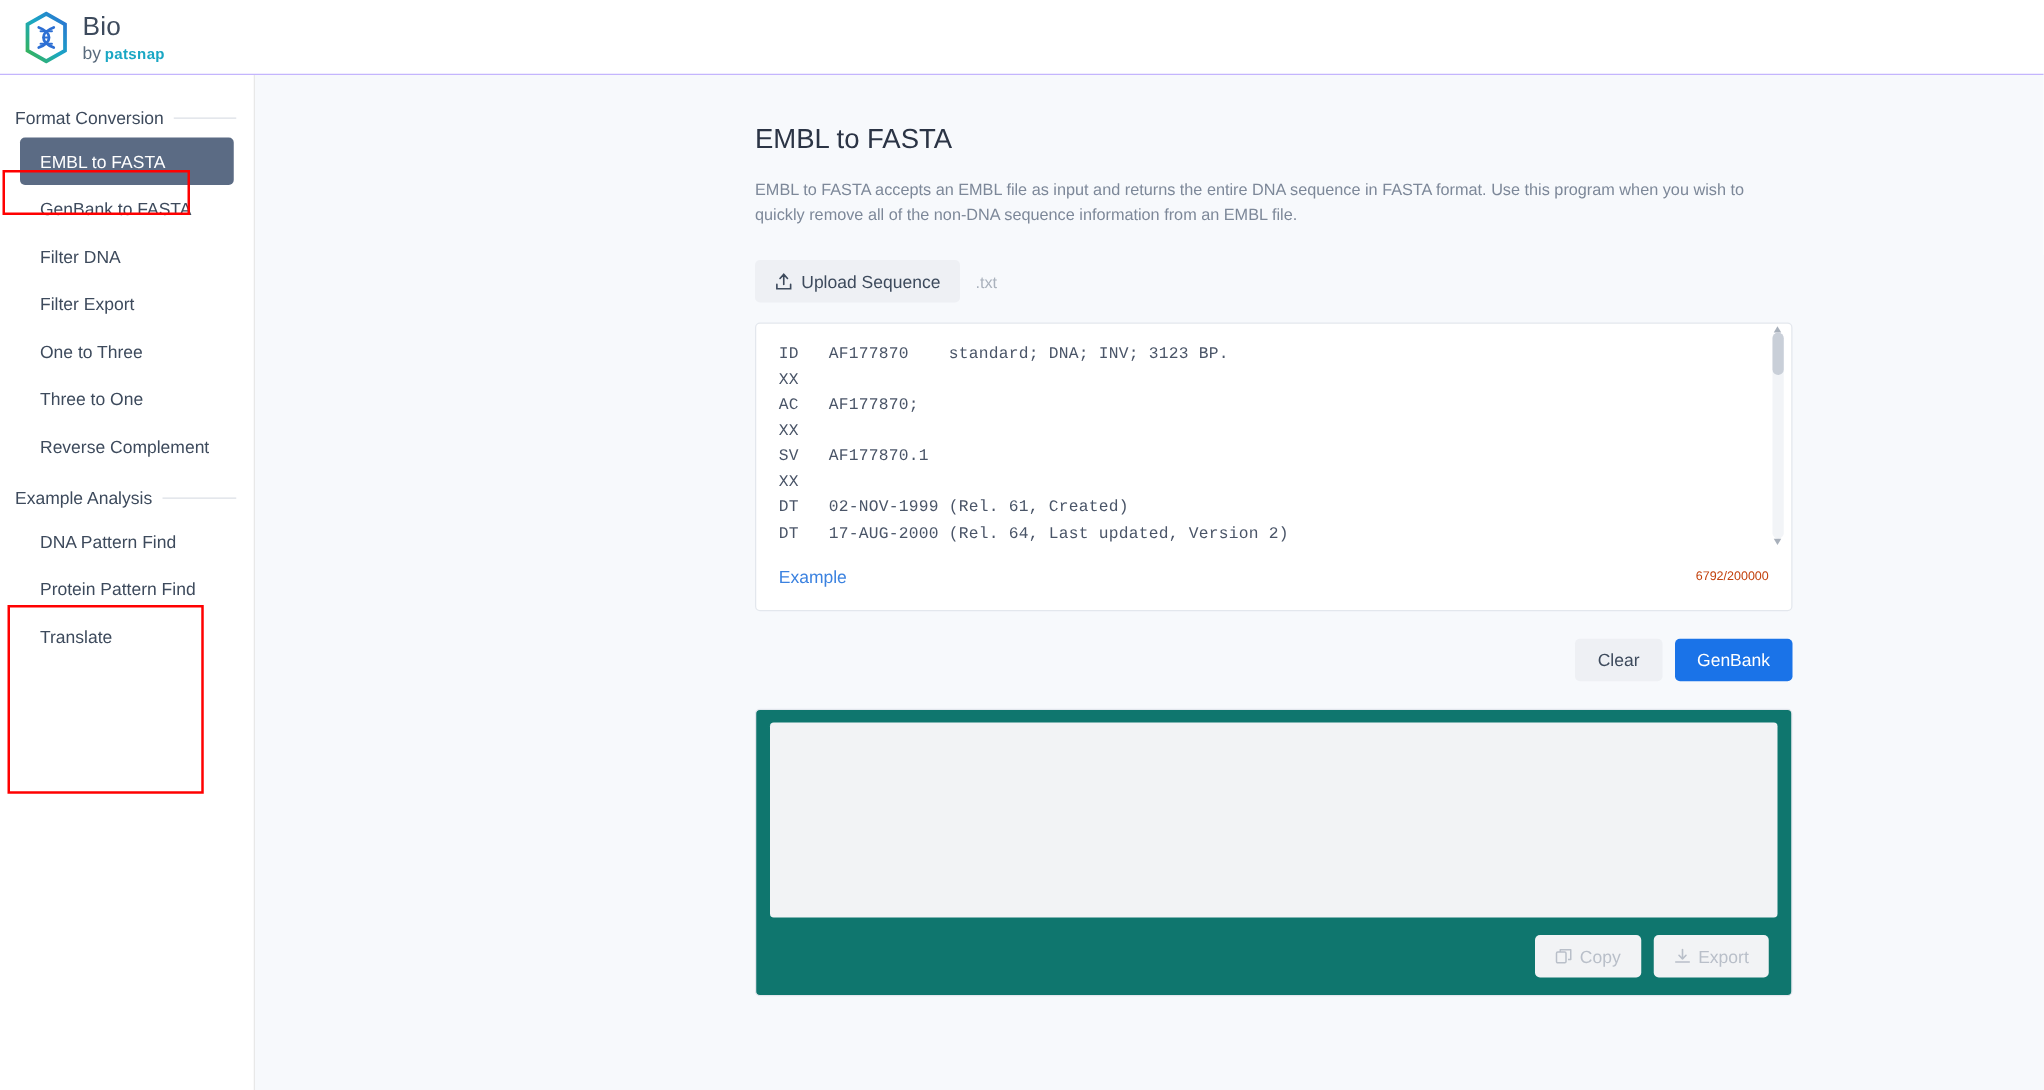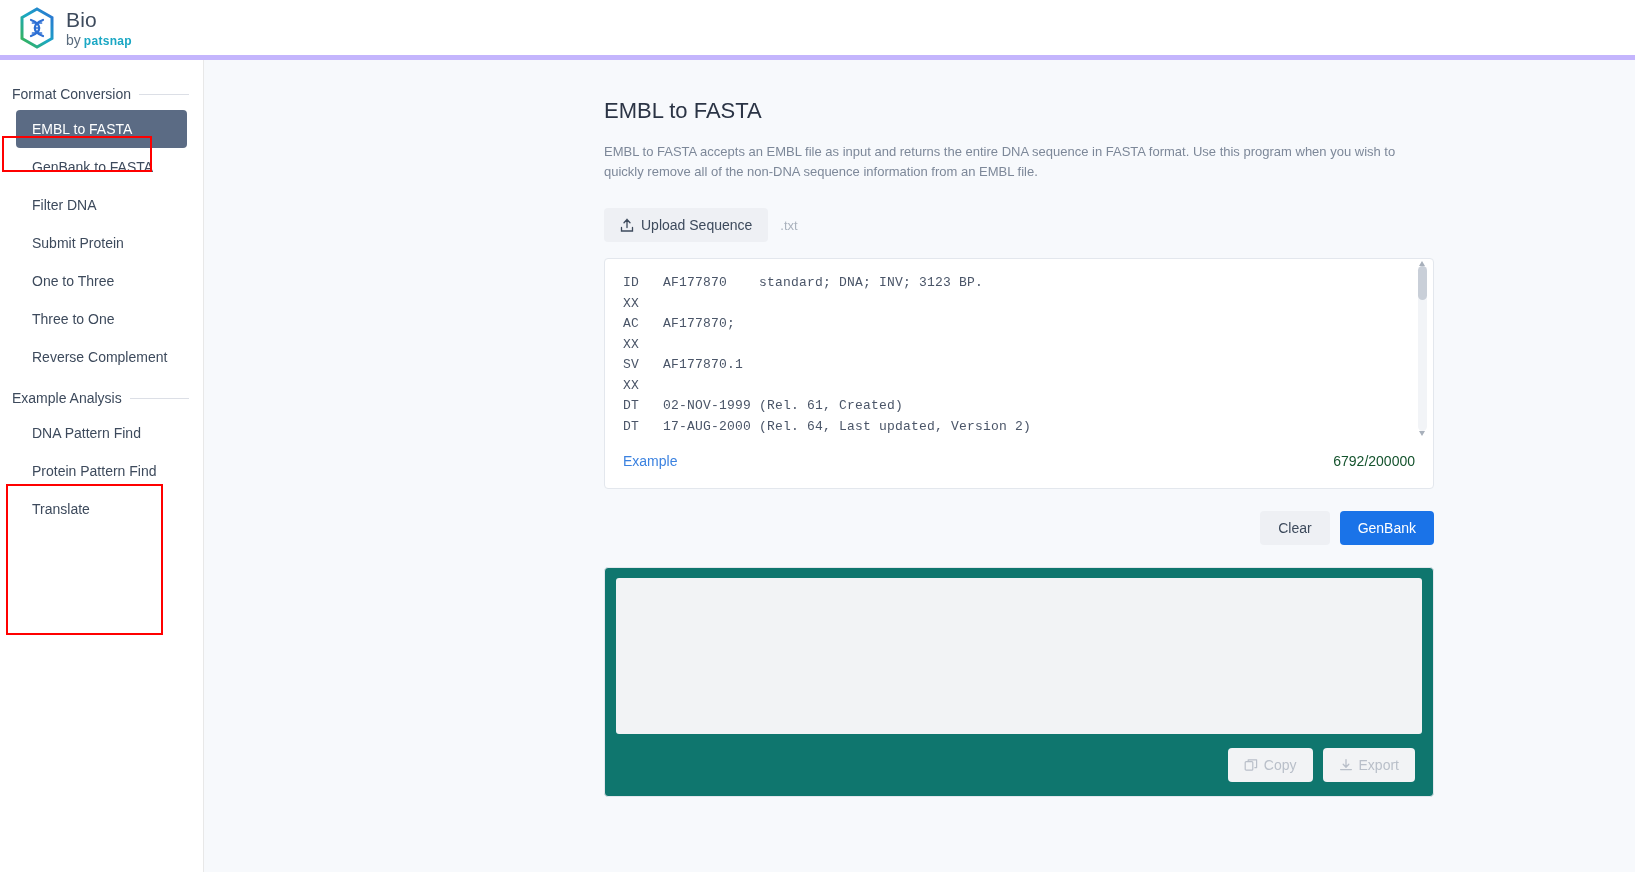--- a/index.html
+++ b/index.html
@@ -9,21 +9,21 @@
     height: 872px;
     font-family: "Liberation Sans", sans-serif;
     background: #ffffff;
     overflow: hidden;
   }
 
   
   .header {
     height: 60px;
     background: #ffffff;
-    border-bottom: 5px solid #c4b5fd;
+    border-bottom: 1px solid #c4b5fd;
     display: flex;
     align-items: center;
     padding-left: 18px;
   }
   .logo-wrap { display: flex; align-items: center; gap: 10px; }
   .logo-mark { width: 38px; height: 42px; display: block; }
   .logo-text { display: flex; flex-direction: column; justify-content: center; line-height: 1; }
   .logo-title { font-size: 21px; color: #3d4a5c; letter-spacing: .2px; margin-bottom: 3px; }
   .logo-sub { font-size: 11px; color: #4a9be0; display: flex; align-items: baseline; gap: 3px; }
   .logo-sub .by { color: #5a6b7d; font-size: 14px; }
@@ -178,21 +178,21 @@
   .ta-foot {
     position: absolute;
     left: 0; right: 0; bottom: 0;
     height: 54px;
     display: flex;
     align-items: center;
     justify-content: space-between;
     padding: 0 18px;
   }
   .example-link { font-size: 14px; color: #3b82e0; cursor: pointer; }
-  .counter { font-size: 14px; color: #14532d; }
+  .counter { font-size: 10px; color: #c2410c; }
 
   .action-row {
     width: 830px;
     display: flex;
     justify-content: flex-end;
     gap: 10px;
     margin-top: 22px;
   }
   .btn {
     height: 34px;
@@ -292,21 +292,21 @@
     <div class="nav-item active">
       <span>EMBL to FASTA</span>
     </div>
     <div class="nav-item">
       <span>GenBank to FASTA</span>
     </div>
     <div class="nav-item">
       <span>Filter DNA</span>
     </div>
     <div class="nav-item">
-      <span>Submit Protein</span>
+      <span>Filter Export</span>
     </div>
     <div class="nav-item">
       <span>One to Three</span>
     </div>
     <div class="nav-item">
       <span>Three to One</span>
     </div>
     <div class="nav-item">
       <span>Reverse Complement</span>
     </div>

